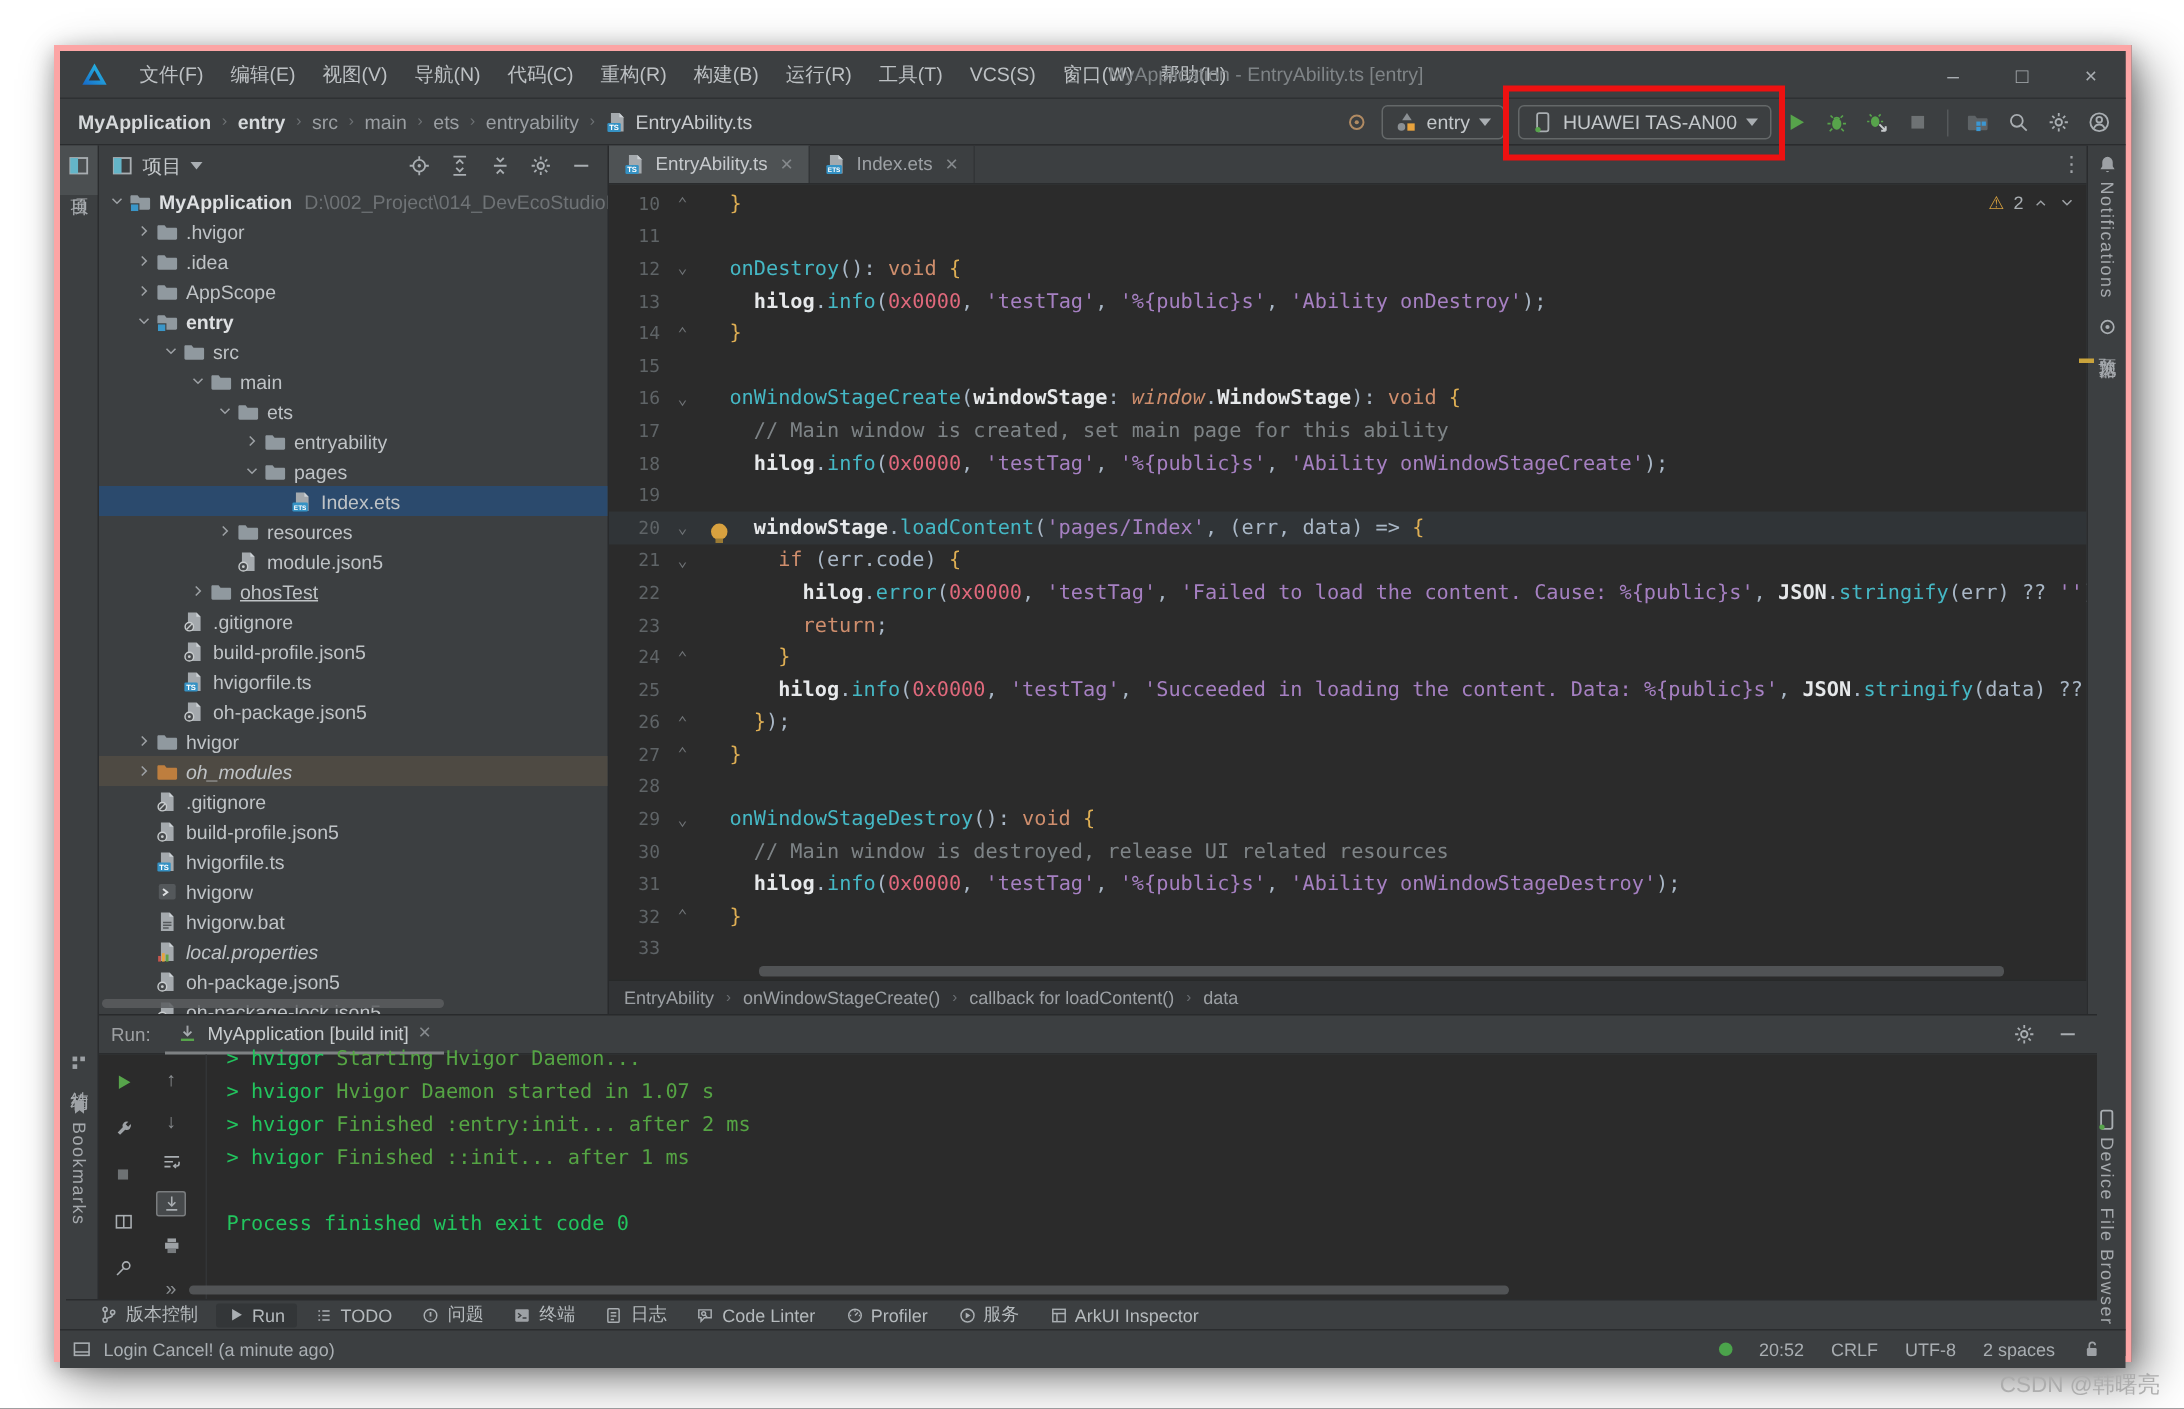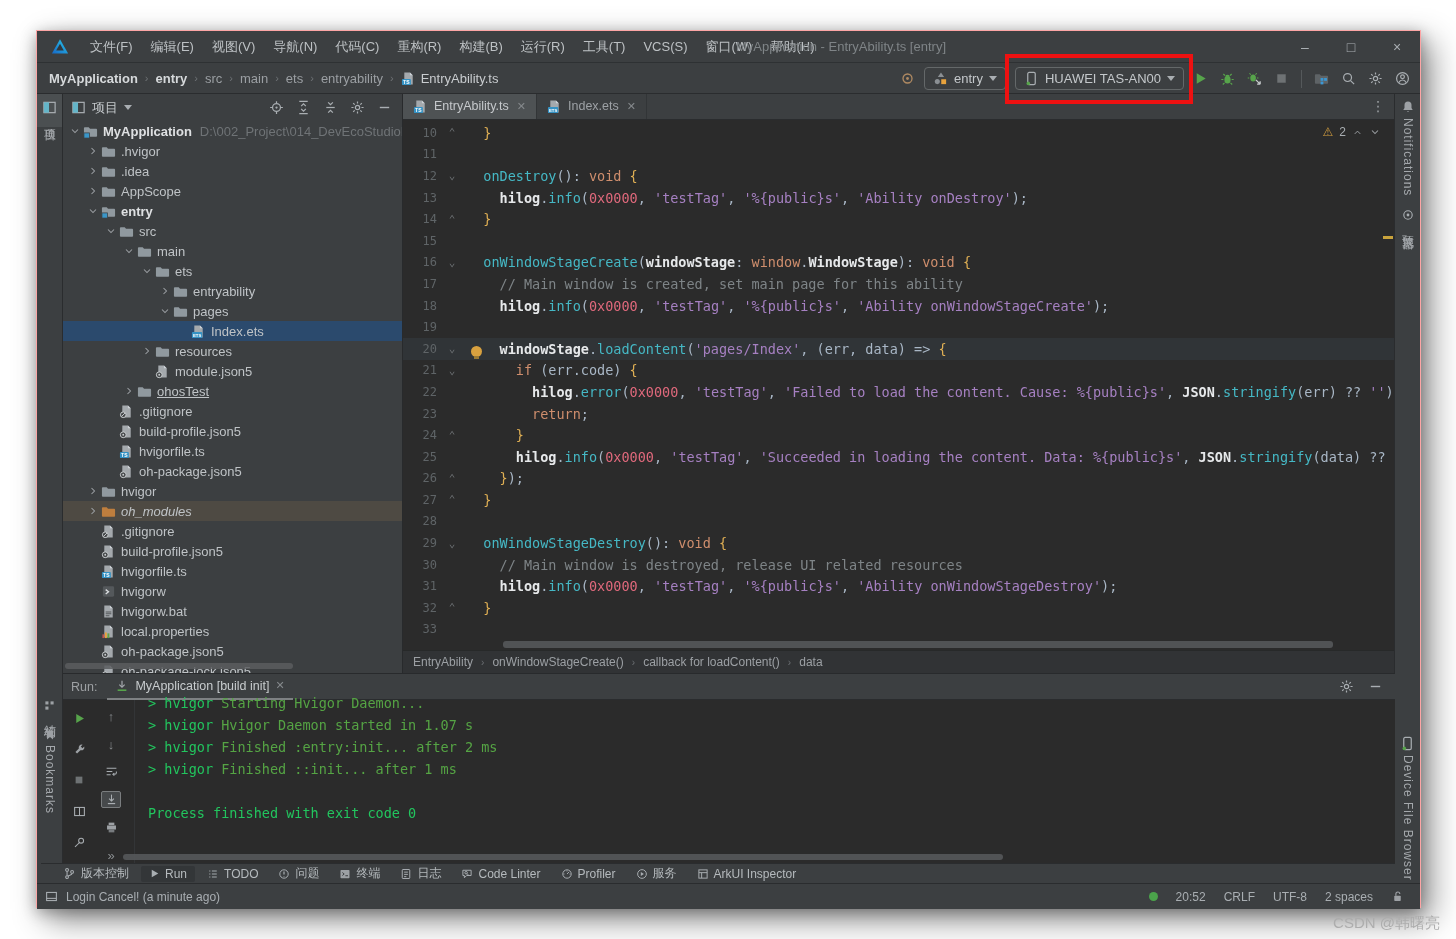--- a/index.html
+++ b/index.html
@@ -1,19 +1,19 @@
 <!DOCTYPE html>
 <html><head>
 <meta charset="utf-8">
 <style>
   *{box-sizing:border-box;margin:0;padding:0}
   body{width:1456px;height:939px;background:#ffffff;overflow:hidden;position:relative;
        font-family:"Liberation Sans",sans-serif;-webkit-font-smoothing:antialiased}
   .window{position:absolute;left:36px;top:30px;width:1385px;height:878px;background:#3C3F41;
-          border:1px solid #fca5a5;box-shadow:10px 12px 30px rgba(0,0,0,.45),0 4px 14px rgba(0,0,0,.3)}
+          border:4px solid #fca5a5;box-shadow:10px 12px 30px rgba(0,0,0,.45),0 4px 14px rgba(0,0,0,.3)}
   svg{display:block}
   .ic{display:inline-flex;align-items:center;justify-content:center;flex:none}
 
   
   .titlebar{position:absolute;left:0;top:0;width:100%;height:32px;background:#3C3F41;
             border-bottom:1px solid #2E3133;display:flex;align-items:center}
   .logo{margin:0 12px 0 14px}
   .menubar{display:flex;align-items:center;height:100%}
   .menubar .mitem{padding:0 9px;font-size:13px;color:#BDC1C4;line-height:32px;cursor:default}
   .wtitle{position:absolute;left:699px;top:0;line-height:32px;font-size:13px;color:#7F8487}
@@ -78,21 +78,21 @@
   .inspect .warn{color:#D8A13F;font-size:12px}
   .codewrap{position:absolute;left:0;top:28px;width:100%}
   .cline{height:21.6px;display:flex;align-items:center;white-space:pre;
          font-family:"DejaVu Sans Mono",monospace;font-size:13.5px}
   .cline.hl{background:#303437}
   .cline .ln{width:34px;text-align:right;color:#5F6467;font-size:12px;flex:none}
   .cline .fold{width:30px;text-align:center;color:#6E7275;font-size:11px;flex:none}
   .cline .src{flex:1;overflow:hidden}
   .cd-d{color:#A9B7C6}.cd-m{color:#45B8C5}.cd-k{color:#CF8E6D}.cd-b{color:#DFAF54}
   .cd-s{color:#A680C2}.cd-n{color:#E0697C}.cd-c{color:#7E8487}
-  .cd-w{color:#E6E8EA;font-weight:bold}.cd-o{color:#CF8E6D;}
+  .cd-w{color:#E6E8EA;font-weight:bold}.cd-o{color:#CF8E6D;font-style:italic}
   .bulb{position:absolute;left:68px;top:252px;width:11px;height:11px;border-radius:50%;
         background:#D8A13F;z-index:4}
   .bulb:after{content:"";position:absolute;left:3px;top:10px;width:5px;height:3px;background:#9A7A34}
   .emark{position:absolute;right:2px;width:10px;height:3px;background:#C9A33C;z-index:5}
   .escroll{position:absolute;left:100px;top:547px;width:830px;height:7px;background:#55585A;
            border-radius:3px;opacity:.9}
   .ebread{position:absolute;left:0;top:556px;width:100%;height:23px;background:#313335;
           border-top:1px solid #272929;display:flex;align-items:center;padding-left:10px;
           font-size:12px;color:#9CA0A4}
   .ebread .sep{margin:0 8px;color:#6B6F73;font-size:10px}
@@ -671,21 +671,21 @@
           <span class="arrow"></span>
           <span class="fic ic">
             <svg width="15" height="15" viewBox="0 0 16 16">
               <path d="M3.5 1.5h6l3 3v10h-9z" fill="#A4A9AD"></path>
               <path d="M9.5 1.5v3h3z" fill="#CDD2D6"></path>
               <path d="M5 8.5h6M5 10.5h6M5 12.5h4" stroke="#54585B" stroke-width="1.1"></path>
             </svg>
           </span>
           <span class="lbl">hvigorw.bat</span>
         </div>
-        <div class="trow" style="padding-left: 22px;">
+        <div class="trow" style="padding-left: 22px; font-style: italic;">
           <span class="arrow"></span>
           <span class="fic ic">
             <svg width="15" height="15" viewBox="0 0 16 16">
               <path d="M3.5 1.5h6l3 3v10h-9z" fill="#A4A9AD"></path>
               <path d="M9.5 1.5v3h3z" fill="#CDD2D6"></path>
               <rect x="1.5" y="11" width="2" height="4" fill="#C4554D"></rect>
               <rect x="4.2" y="9" width="2" height="6" fill="#E8A33D"></rect>
               <rect x="6.9" y="10" width="2" height="5" fill="#62A343"></rect>
             </svg>
           </span>

